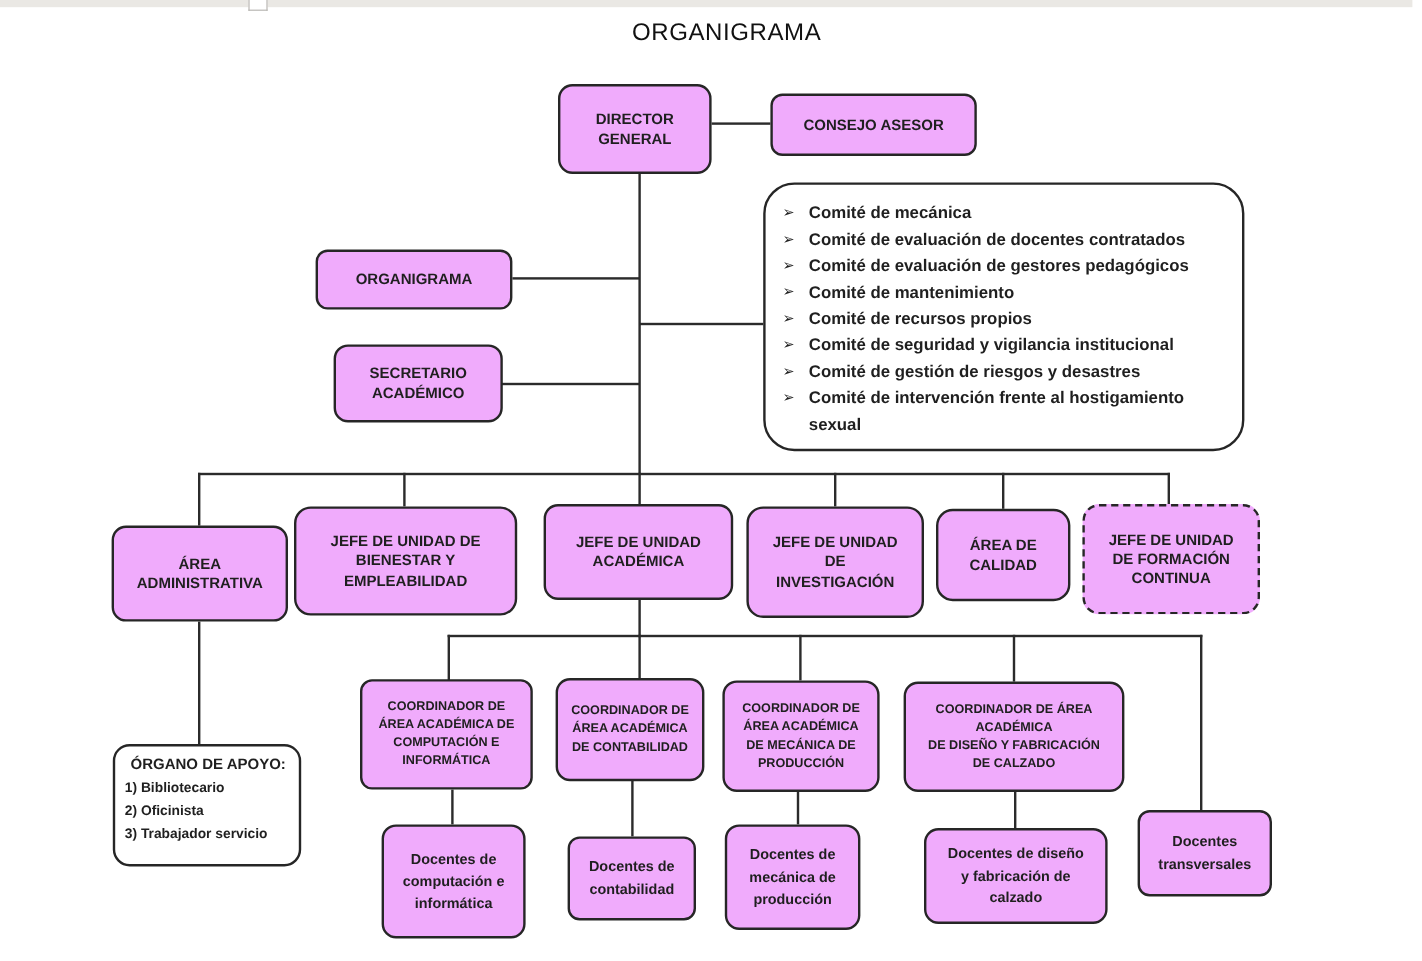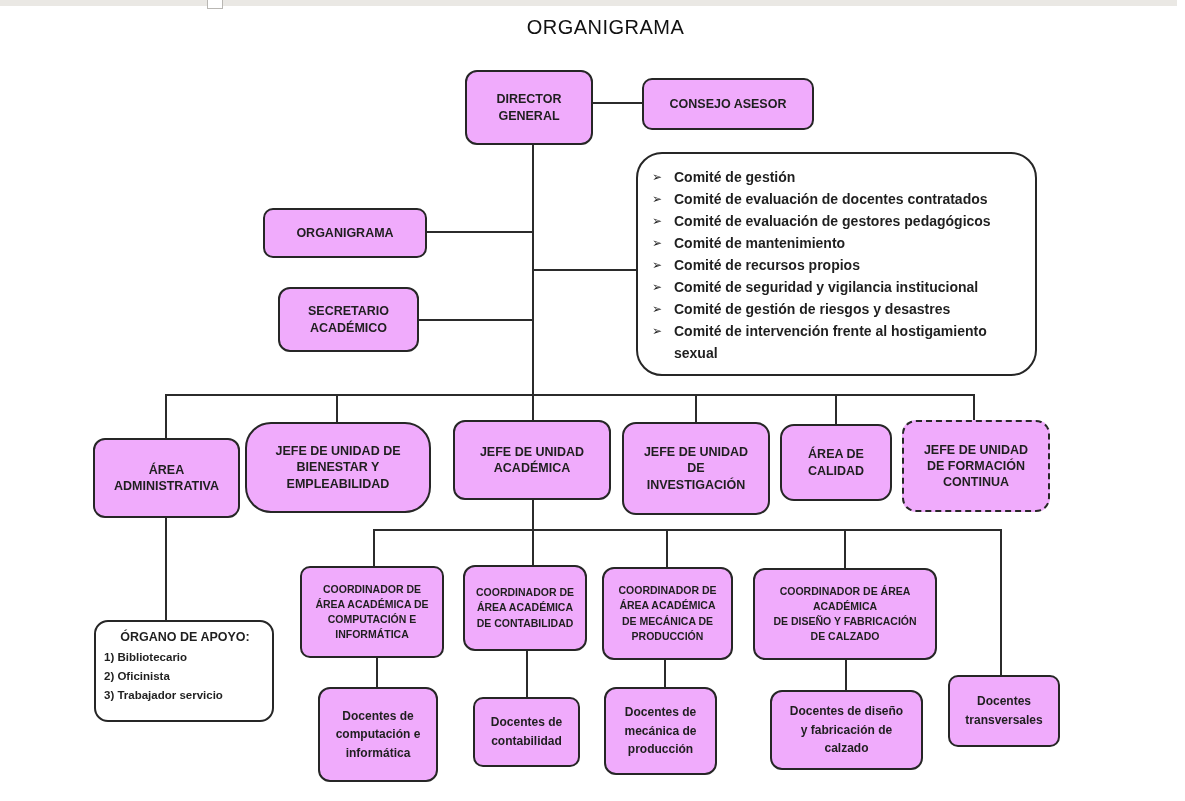--- a/index.html
+++ b/index.html
@@ -67,21 +67,21 @@
   <div class="node fs12" style="left:465px;top:70px;width:128px;height:75px"><span>DIRECTOR
 GENERAL</span></div>
   <div class="node fs12" style="left:642px;top:78px;width:172px;height:52px;border-radius:10px"><span>CONSEJO ASESOR</span></div>
   <div class="node fs12" style="left:263px;top:208px;width:164px;height:50px;border-radius:10px"><span>ORGANIGRAMA</span></div>
   <div class="node fs12" style="left:278px;top:287px;width:141px;height:65px"><span>SECRETARIO
 ACADÉMICO</span></div>
 
   <div class="panel" style="left:636px;top:152px;width:401px;height:224px">
     <div class="c-row">
         <span class="c-bullet">➢</span>
-        <span class="c-text">Comité de gestión</span>
+        <span class="c-text">Comité de mecánica</span>
       </div>
     <div class="c-row">
         <span class="c-bullet">➢</span>
         <span class="c-text">Comité de evaluación de docentes contratados</span>
       </div>
     <div class="c-row">
         <span class="c-bullet">➢</span>
         <span class="c-text">Comité de evaluación de gestores pedagógicos</span>
       </div>
     <div class="c-row">
@@ -101,35 +101,35 @@
         <span class="c-text">Comité de gestión de riesgos y desastres</span>
       </div>
     <div class="c-row">
         <span class="c-bullet">➢</span>
         <span class="c-text">Comité de intervención frente al hostigamiento sexual</span>
       </div>
   </div>
 
   <div class="node fs12" style="left:93px;top:438px;width:147px;height:80px"><span>ÁREA
 ADMINISTRATIVA</span></div>
-  <div class="node fs12" style="left:245px;top:422px;width:186px;height:91px;border-radius:26px"><span>JEFE DE UNIDAD DE
+  <div class="node fs12" style="left:245px;top:422px;width:186px;height:91px;border-radius:14px"><span>JEFE DE UNIDAD DE
 BIENESTAR Y
 EMPLEABILIDAD</span></div>
   <div class="node fs12" style="left:453px;top:420px;width:158px;height:80px"><span>JEFE DE UNIDAD
 ACADÉMICA</span></div>
   <div class="node fs12" style="left:622px;top:422px;width:148px;height:93px;border-radius:14px"><span>JEFE DE UNIDAD
 DE
 INVESTIGACIÓN</span></div>
   <div class="node fs12" style="left:780px;top:424px;width:112px;height:77px;border-radius:14px"><span>ÁREA DE
 CALIDAD</span></div>
   <div class="node fs12 dashed" style="left:902px;top:420px;width:148px;height:92px;border-radius:14px"><span>JEFE DE UNIDAD
 DE FORMACIÓN
 CONTINUA</span></div>
 
-  <div class="organo" style="left:94px;top:620px;width:180px;height:102px">
+  <div class="organo" style="left:94px;top:620px;width:157px;height:102px">
     <div class="o-title">ÓRGANO DE APOYO:</div>
     <div class="o-item">1) Bibliotecario</div>
     <div class="o-item">2) Oficinista</div>
     <div class="o-item">3) Trabajador servicio</div>
   </div>
 
   <div class="node fs11" style="left:300px;top:566px;width:144px;height:92px;border-radius:10px"><span>COORDINADOR DE
 ÁREA ACADÉMICA DE
 COMPUTACIÓN E
 INFORMÁTICA</span></div>

